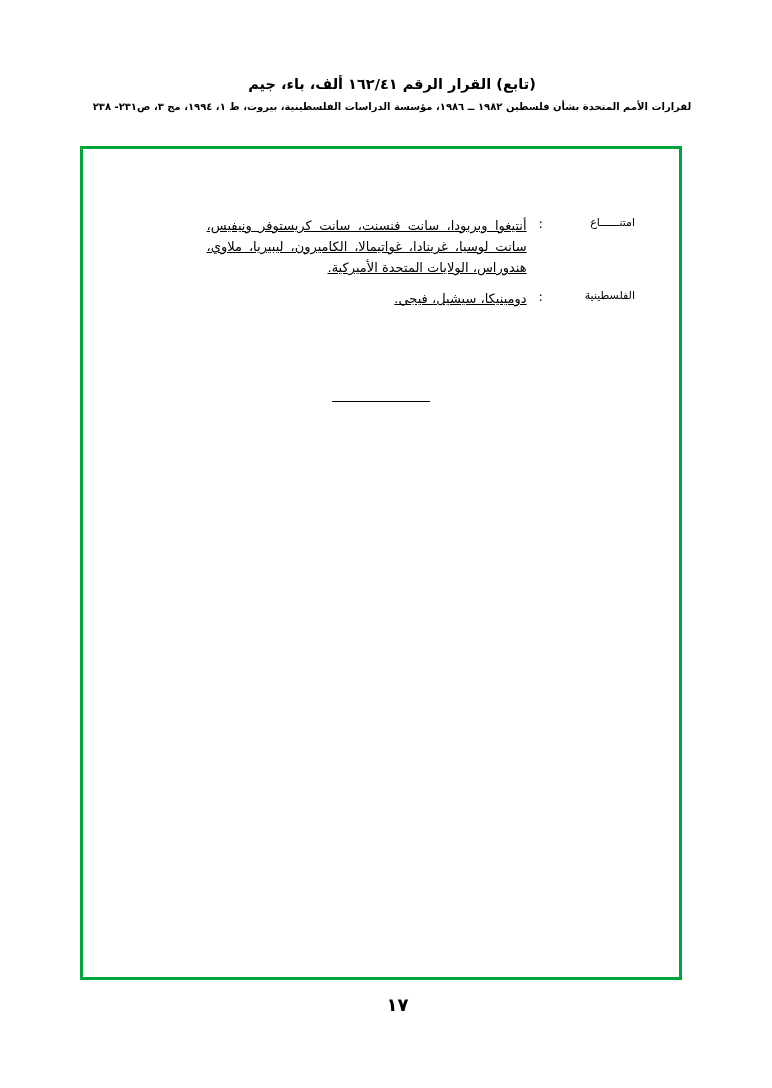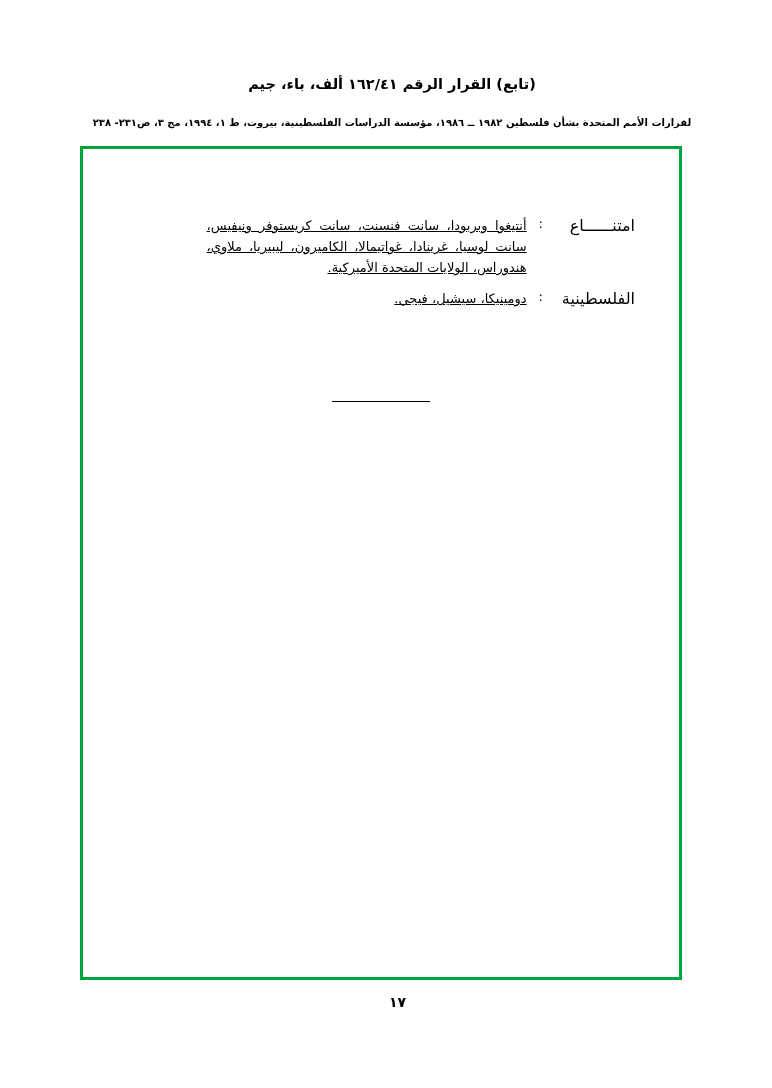--- a/index.html
+++ b/index.html
@@ -30,21 +30,21 @@
     text-align: center;
   }
   .doc-title {
     font-size: 14.5px;
     font-weight: bold;
     letter-spacing: 0px;
     line-height: 1.4;
     direction: rtl;
   }
   .doc-subtitle {
-    margin-top: 23px;
+    margin-top: 7px;
     font-size: 10px;
     font-weight: bold;
     direction: rtl;
     white-space: nowrap;
   }
 
   
   .frame {
     position: absolute;
     top: 146px;
@@ -67,21 +67,21 @@
 
   .entry {
     display: flex;
     flex-direction: row;
     align-items: flex-start;
     direction: rtl;
     margin-bottom: 10px;
   }
   .entry-label {
     flex: 0 0 auto;
-    font-size: 16px;
+    font-size: 11px;
     letter-spacing: 0.5px;
     white-space: nowrap;
     padding-top: 1px;
     min-width: 82px;
     text-align: justify;
   }
   .entry-colon {
     flex: 0 0 auto;
     font-size: 13px;
     padding: 1px 10px 0 12px;
@@ -118,21 +118,21 @@
     border-top: 1.4px solid #000;
   }
 
   
   .page-number {
     position: absolute;
     top: 994px;
     left: 0;
     right: 0;
     text-align: center;
-    font-size: 14px;
+    font-size: 18px;
     font-weight: bold;
     letter-spacing: 1px;
     direction: rtl;
     padding-left: 23px;
   }
 </style>
 </head>
 <body>
 
 <div class="page">

